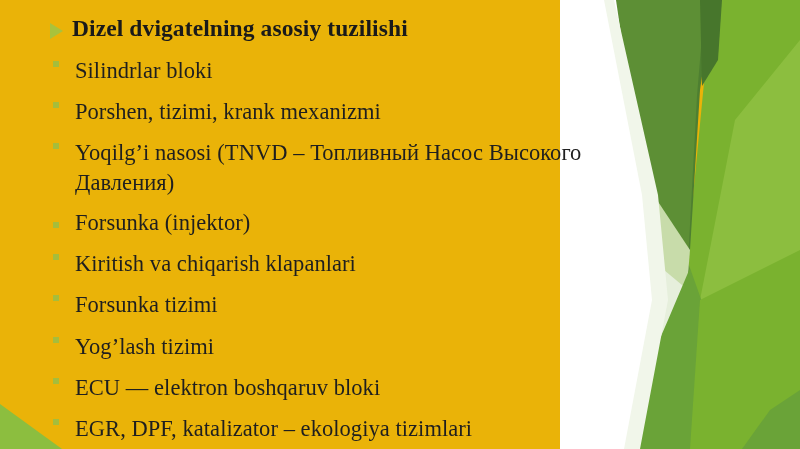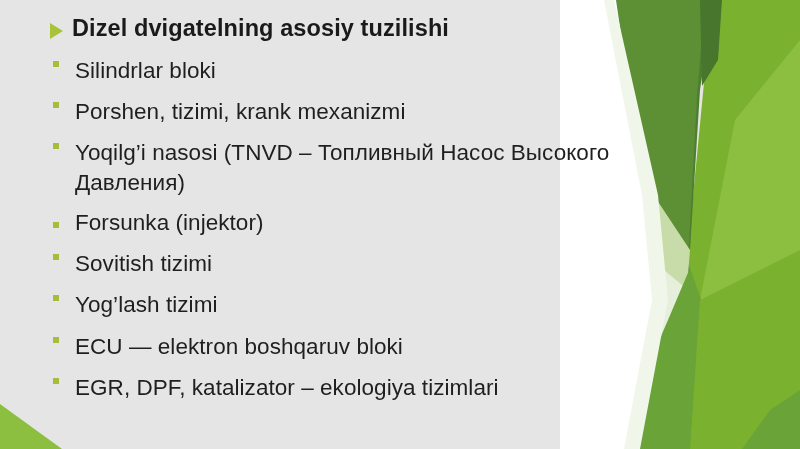--- a/index.html
+++ b/index.html
@@ -4,23 +4,23 @@
 <style>
   html, body {
     margin: 0;
     padding: 0;
     background: #ffffff;
   }
   #slide {
     position: relative;
     width: 800px;
     height: 449px;
-    background: #e5e5e5;
+    background: #eab308;
     overflow: hidden;
-    font-family: Liberation Sans, sans-serif;
+    font-family: Liberation Serif, serif;
   }
   #bg-art {
     position: absolute;
     left: 0;
     top: 0;
     width: 800px;
     height: 449px;
     z-index: 0;
     pointer-events: none;
   }
@@ -135,24 +135,28 @@
     <div class="row r-item">
       <span class="bullet-sq"></span>
       <span class="item-text">Yoqilg’i nasosi (TNVD – Топливный Насос Высокого Давления)</span>
     </div>
 
     <div class="row r-item tight">
       <span class="bullet-sq"></span>
       <span class="item-text">Forsunka (injektor)</span>
     </div>
 
+    <div class="row r-item">
+      <span class="bullet-sq"></span>
+      <span class="item-text">Kiritish va chiqarish klapanlari</span>
+    </div>
 
     <div class="row r-item">
       <span class="bullet-sq"></span>
-      <span class="item-text">Sovitish tizimi</span>
+      <span class="item-text">Forsunka tizimi</span>
     </div>
 
     <div class="row r-item">
       <span class="bullet-sq"></span>
       <span class="item-text">Yog’lash tizimi</span>
     </div>
 
 
     <div class="row r-item">
       <span class="bullet-sq"></span>

